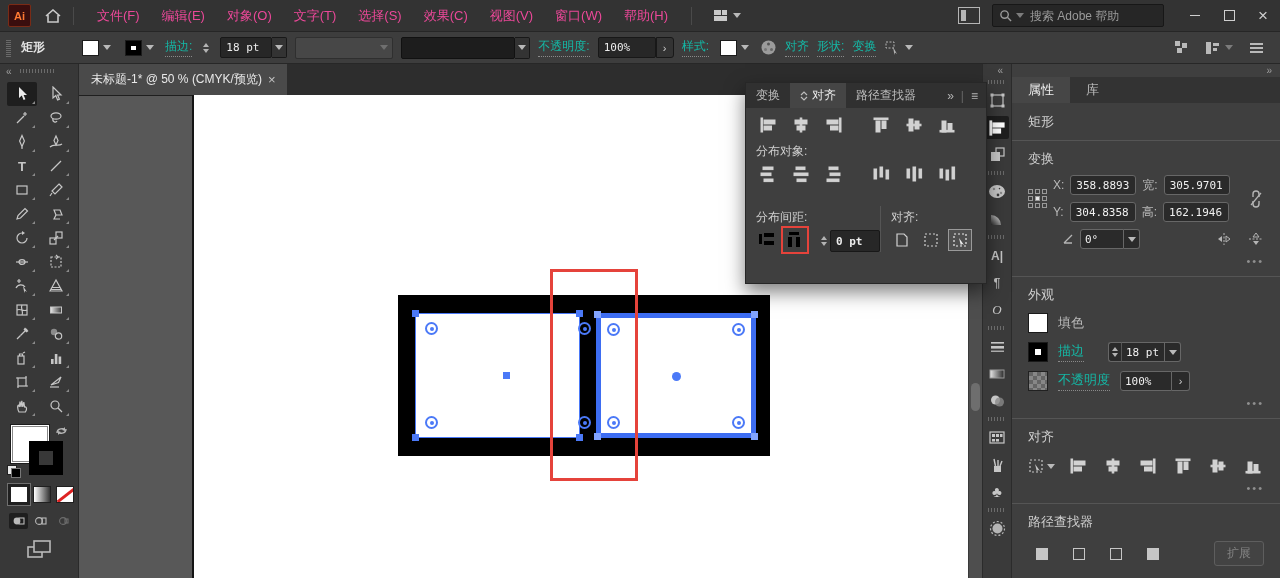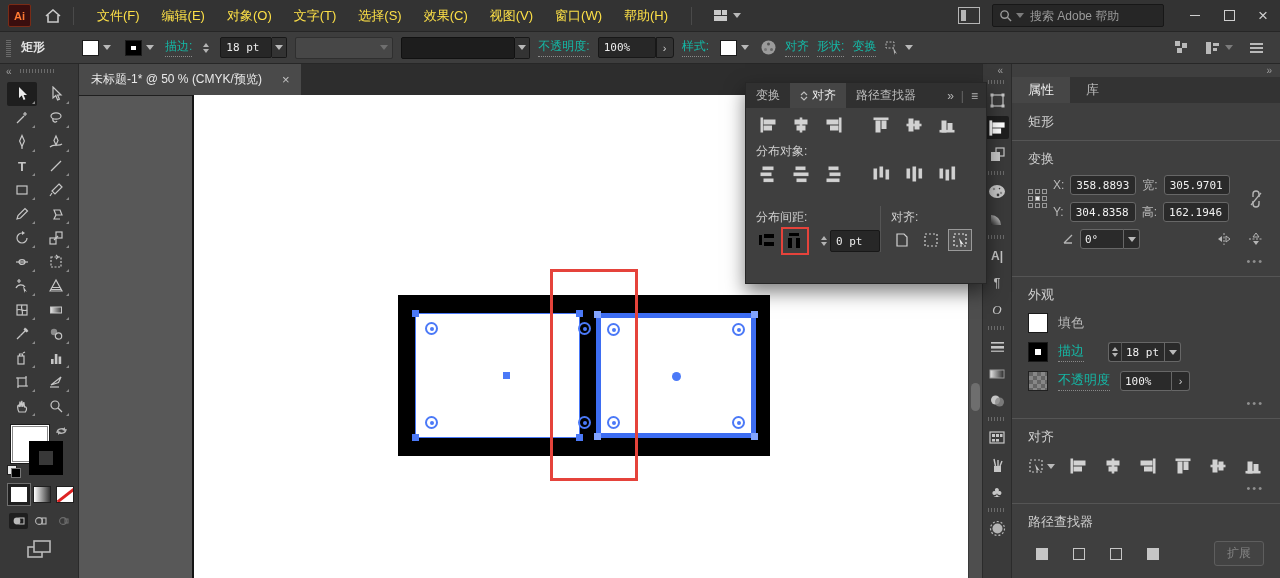--- a/index.html
+++ b/index.html
@@ -8,21 +8,21 @@
   .row{display:flex;align-items:center;}
   svg{display:block;}
   .caret{width:0;height:0;border-left:4px solid transparent;border-right:4px solid transparent;border-top:5px solid #b9b9b9;}
   .caret.dim{border-top-color:#7c7c7c;}
   
   #titlebar{height:31px;background:#333333;display:flex;align-items:center;border-bottom:1px solid #262626;}
   .ai-logo{width:21px;height:21px;margin-left:8px;background:#3a0e0e;border:1px solid #7a2b16;color:#ff7a33;
            font-weight:bold;font-size:11px;display:flex;align-items:center;justify-content:center;border-radius:2px;}
   .tb-icon{margin-left:14px;color:#c9c9c9;}
   .tb-sep{width:1px;height:18px;background:#4a4a4a;margin:0 12px;}
-  .menu-item{padding:0 11px;color:#fde047;font-size:13px;line-height:31px;cursor:default;}
+  .menu-item{padding:0 11px;color:#ec4899;font-size:13px;line-height:31px;cursor:default;}
   #workspace-switch{display:flex;align-items:center;gap:6px;margin-left:10px;}
   .ws-grid{display:grid;grid-template-columns:7px 5px;grid-template-rows:5px 5px;gap:1px;}
   .ws-grid i{background:#c9c9c9;display:block;}
   #titlebar .spacer{flex:1;}
   #arrange-docs{width:20px;height:15px;border:1px solid #b5b5b5;margin-right:12px;position:relative;}
   #arrange-docs i{position:absolute;left:2px;top:2px;bottom:2px;width:5px;background:#b5b5b5;}
   #search-box{width:158px;height:21px;background:#262626;border:1px solid #171717;border-radius:2px;
               display:flex;align-items:center;gap:4px;padding:0 6px;margin-right:14px;}
   #search-box input{background:transparent;border:0;outline:none;color:#cfcfcf;font-size:12px;width:110px;font-family:"Liberation Sans",sans-serif;}
   #search-box input::placeholder{color:#9a9a9a;}
@@ -78,21 +78,21 @@
   .color-btn.n:after{content:"";position:absolute;left:-2px;top:6px;width:24px;height:3px;background:#d22;transform:rotate(-38deg);}
   #mode-row{display:flex;gap:3px;margin:10px 0 0 9px;}
   .mode-btn{width:19px;height:16px;border-radius:2px;display:flex;align-items:center;justify-content:center;}
   .mode-btn.active{background:#1e1e1e;}
   .mode-btn svg{stroke:#b9b9b9;fill:none;stroke-width:1.1;}
   .mode-btn.disabled svg{stroke:#6d6d6d;}
   #screen-mode{margin:10px 0 0 26px;}
   
   #center{flex:1;position:relative;background:#585858;min-width:0;}
   #tabstrip{height:31px;background:#2d2d2d;border-bottom:1px solid #1f1f1f;display:flex;}
-  #doc-tab{height:31px;background:#4a4a4a;display:flex;align-items:center;gap:20px;padding:0 12px;color:#e8e8e8;font-size:12px;}
+  #doc-tab{height:31px;background:#4a4a4a;display:flex;align-items:center;gap:6px;padding:0 12px;color:#e8e8e8;font-size:12px;}
   #doc-tab .close{color:#c2c2c2;font-size:13px;}
   #canvas{position:absolute;left:0;top:31px;right:0;bottom:0;overflow:hidden;}
   #artboard{position:absolute;left:113px;top:0;right:13px;bottom:0;background:#ffffff;border-left:2px solid #141414;}
   #vscroll{position:absolute;right:0;top:0;bottom:0;width:13px;background:#4e4e4e;border-left:1px solid #3a3a3a;}
   #vscroll .thumb{position:absolute;left:2px;top:288px;width:9px;height:28px;background:#6e6e6e;border-radius:5px;}
   .aw{position:absolute;}
   #blk{left:319px;top:200px;width:372px;height:161px;background:#000;}
   #lw{left:337px;top:219px;width:163px;height:123px;background:#fff;box-shadow:0 0 0 1px #4b79f7;}
   #rw{left:517px;top:218px;width:160px;height:125px;background:#fff;border:5px solid #3d6df2;box-sizing:border-box;}
   .hnd{width:7px;height:7px;background:#4b79f7;position:absolute;}
@@ -104,21 +104,21 @@
   #red-box{left:471px;top:174px;width:82px;height:206px;border:3px solid #e5433b;}
   
   #float-panel{position:absolute;left:745px;top:18px;width:240px;height:200px;background:#3f3f3f;
                border:1px solid #272727;box-shadow:0 8px 18px rgba(0,0,0,.5);z-index:30;}
   #fp-tabs{height:25px;background:#303030;display:flex;align-items:stretch;font-size:12px;color:#bdbdbd;}
   #fp-tabs .ftab{padding:0 10px;display:flex;align-items:center;gap:4px;}
   #fp-tabs .ftab.active{background:#454545;color:#ececec;}
   #fp-tabs .fp-right{margin-left:auto;display:flex;align-items:center;gap:7px;padding-right:8px;color:#b5b5b5;}
   #fp-body{padding:7px 10px 0 10px;}
   .fp-label{color:#cfcfcf;margin:3px 0 4px 0;}
-  .icon-row{display:flex;align-items:center;}
+  .icon-row{display:flex;font-weight:bold;}
   .ai-ic{width:24px;height:20px;display:flex;align-items:center;justify-content:center;margin-right:9px;}
   .ai-ic svg{stroke:#d2d2d2;fill:#d2d2d2;}
   .gap18{width:14px;}
   #fp-bottom{display:flex;margin-top:22px;}
   #fp-dist{flex:1;}
   #fp-alignto{width:92px;border-left:1px solid #555;padding-left:10px;}
   .spc-ic{width:22px;height:20px;display:flex;align-items:center;justify-content:center;position:relative;margin-right:6px;}
   .red-outline{position:absolute;left:-3px;top:-4px;right:-3px;bottom:-4px;border:2px solid #e5433b;}
   .alignto-ic{width:22px;height:20px;display:flex;align-items:center;justify-content:center;margin-right:7px;}
   .alignto-ic.active{background:#4f4f4f;outline:1px solid #9a9a9a;}

